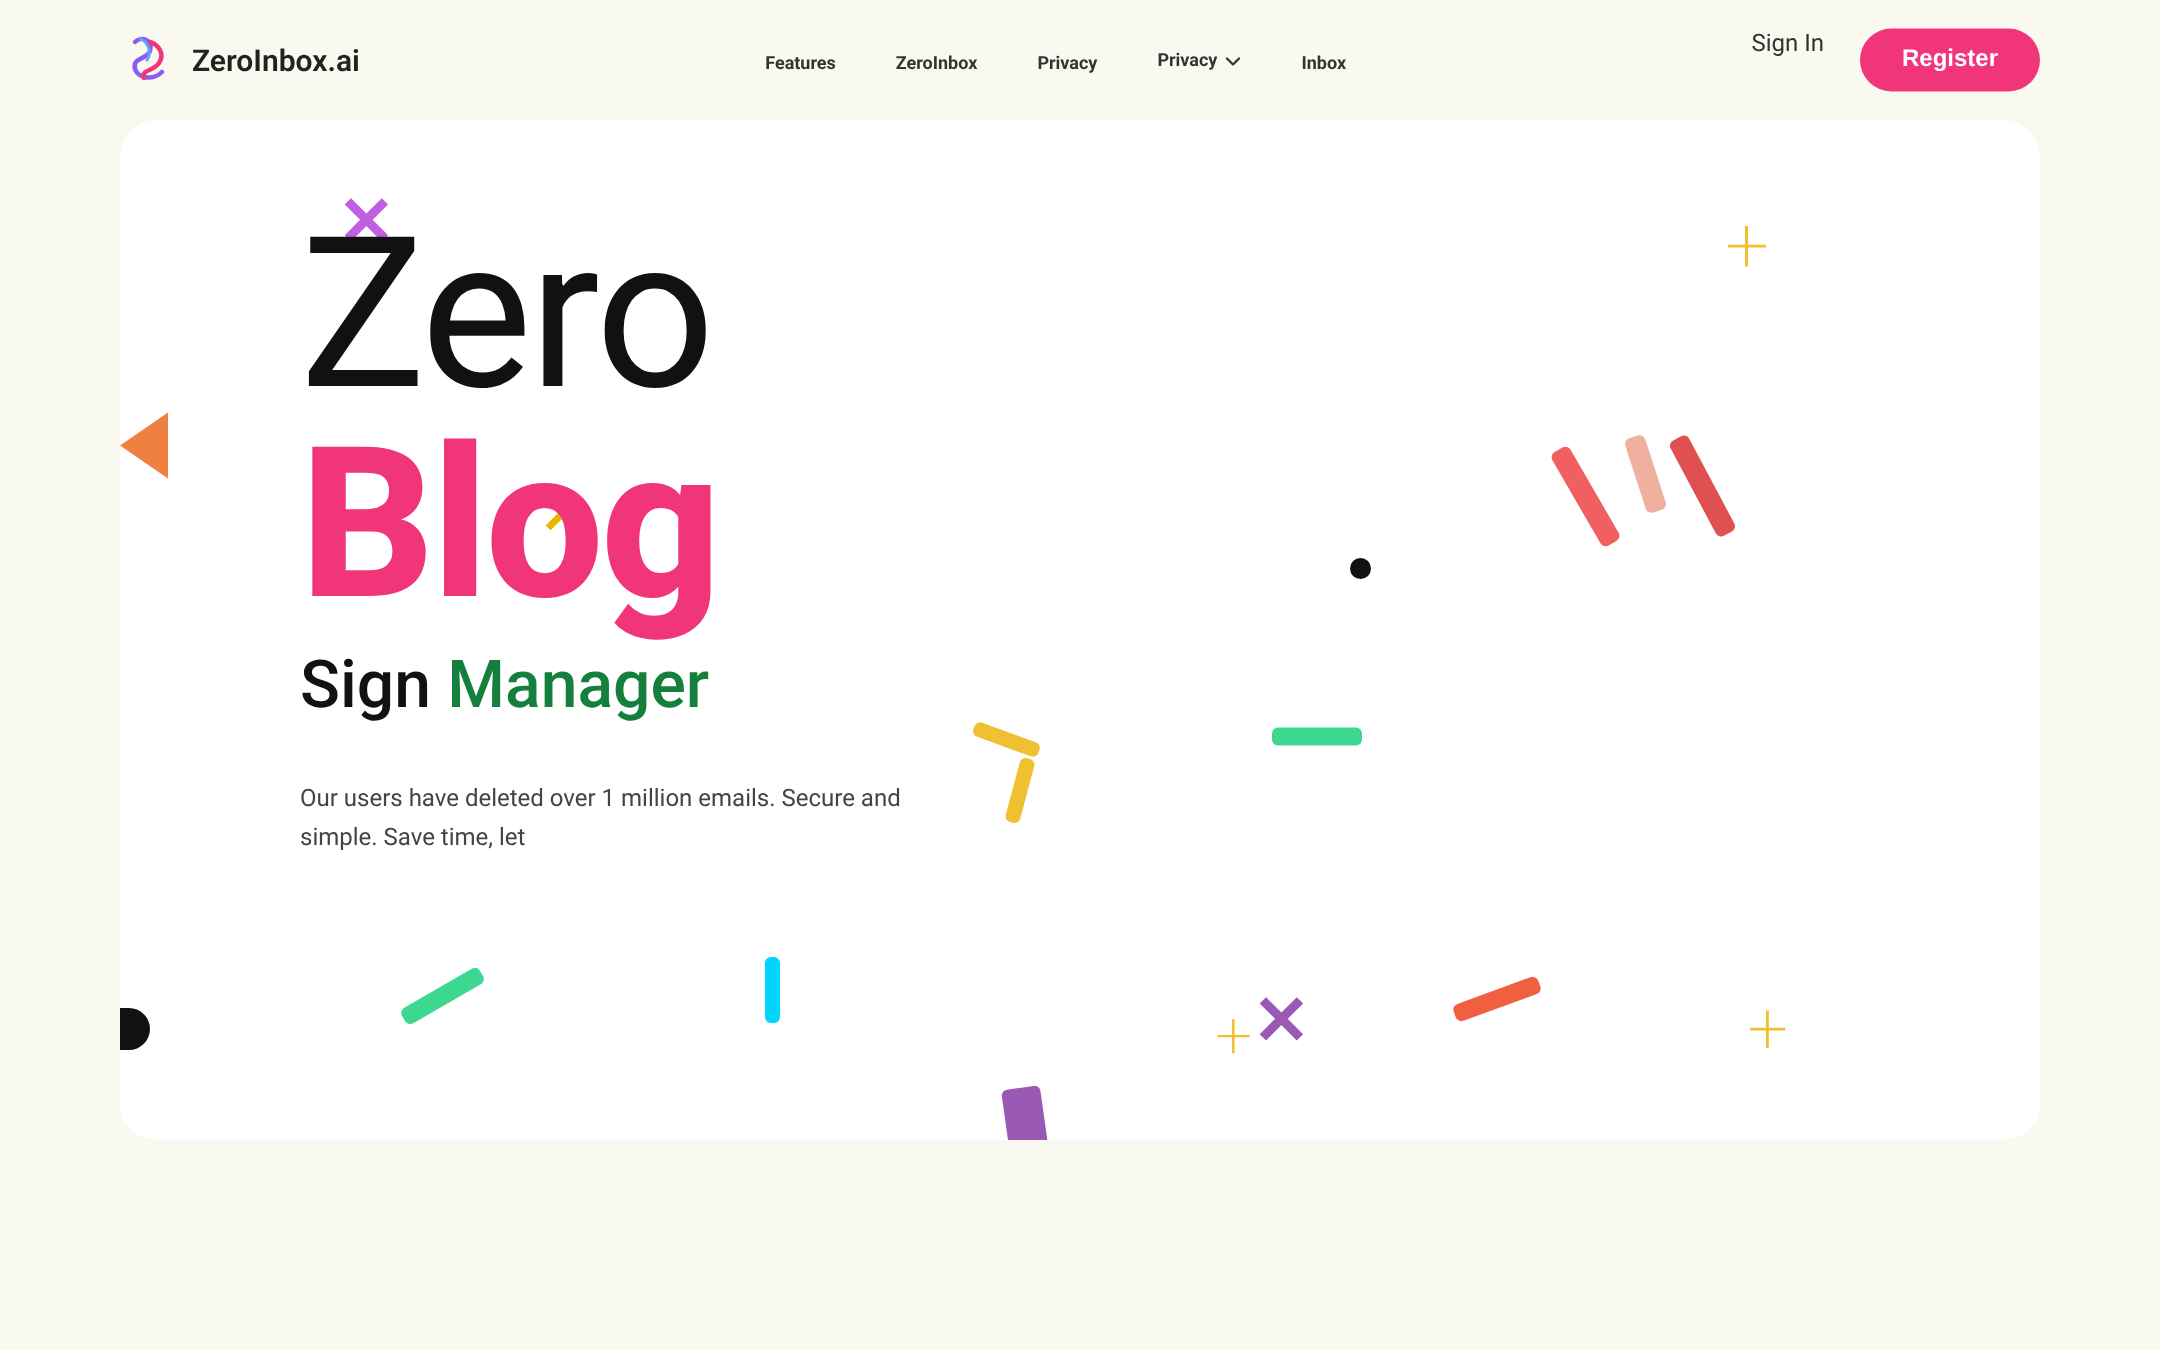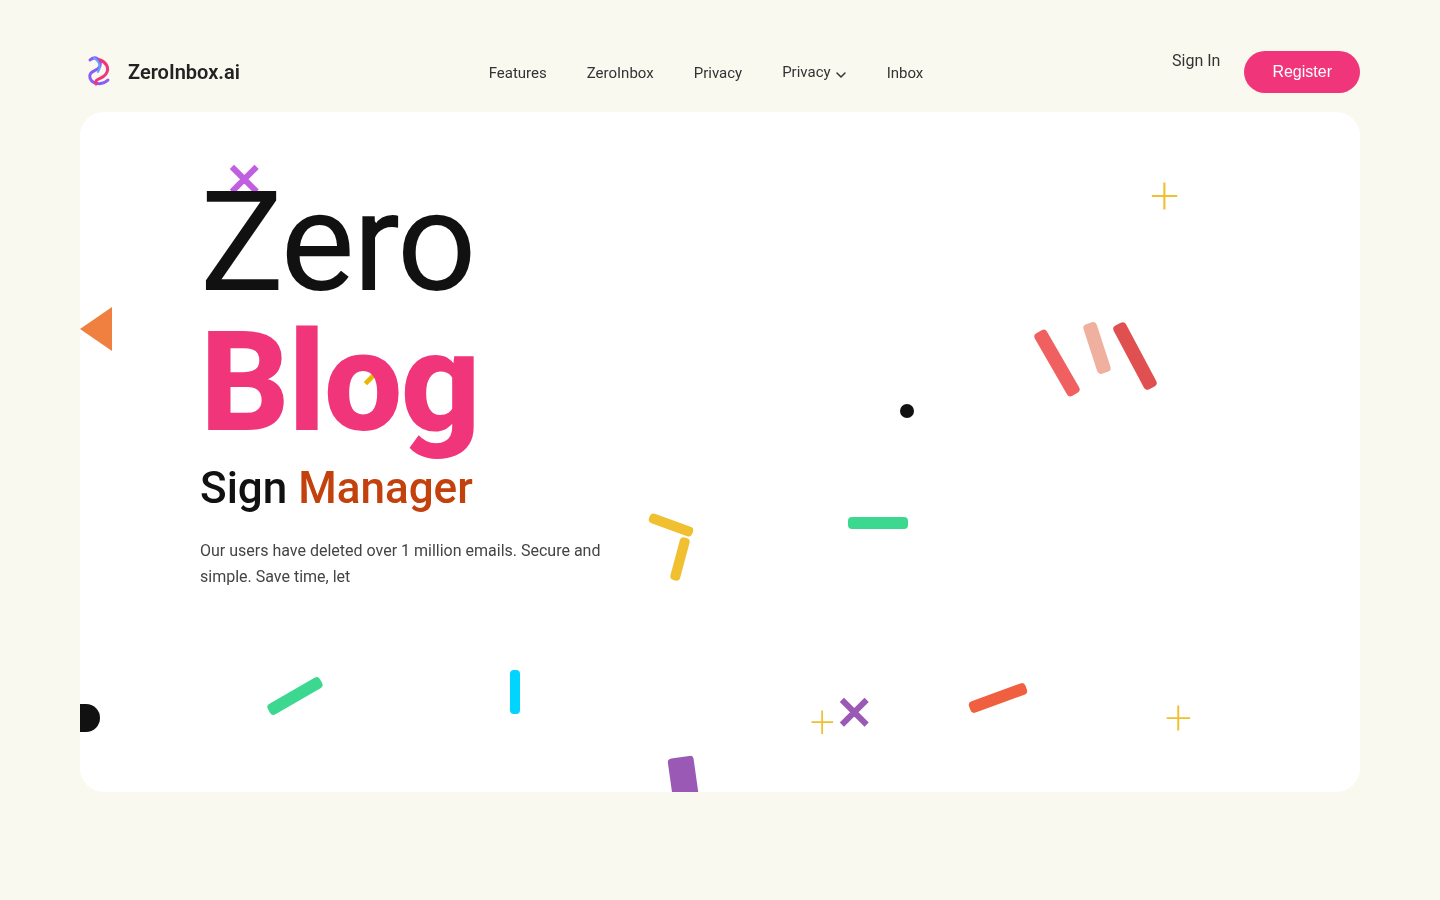--- a/index.html
+++ b/index.html
@@ -12,21 +12,20 @@
     }
 
     
     .navbar {
       display: flex;
       align-items: center;
       justify-content: space-between;
       padding: 0 80px;
       height: 80px;
       background: #faf9ef;
-      margin-top: 32px;
     }
 
     .nav-logo {
       display: flex;
       align-items: center;
       gap: 8px;
       text-decoration: none;
     }
 
     .logo-icon {
@@ -43,22 +42,22 @@
     .nav-links {
       display: flex;
       align-items: center;
       gap: 40px;
       list-style: none;
     }
 
     .nav-links a {
       text-decoration: none;
       color: #333;
-      font-size: 15px;
-      font-weight: 400;
+      font-size: 12px;
+      font-weight: 700;
     }
 
     .nav-privacy {
       display: flex;
       align-items: flex-end;
       gap: 4px;
     }
 
     .chevron-icon {
       display: inline-block;
@@ -78,21 +77,21 @@
       font-size: 16px;
     }
 
     .register-btn {
       background: #f0357a;
       color: white;
       border: none;
       border-radius: 30px;
       padding: 12px 28px;
       font-size: 16px;
-      font-weight: 400;
+      font-weight: 700;
       cursor: pointer;
     }
 
     
     .hero-container {
       margin: 0 80px;
       background: #ffffff;
       border-radius: 24px;
       position: relative;
       overflow: hidden;
@@ -122,25 +121,25 @@
     }
 
     .hero-subtitle {
       font-size: 44px;
       font-weight: 500;
       color: #111;
       margin-top: 10px;
     }
 
     .hero-subtitle-colored {
-      color: #c2410c;
+      color: #15803d;
     }
 
     .hero-description {
-      margin-top: 24px;
+      margin-top: 37px;
       font-size: 16px;
       color: #444;
       line-height: 1.6;
       max-width: 440px;
     }
 
     
     .shape {
       position: absolute;
       z-index: 1;

